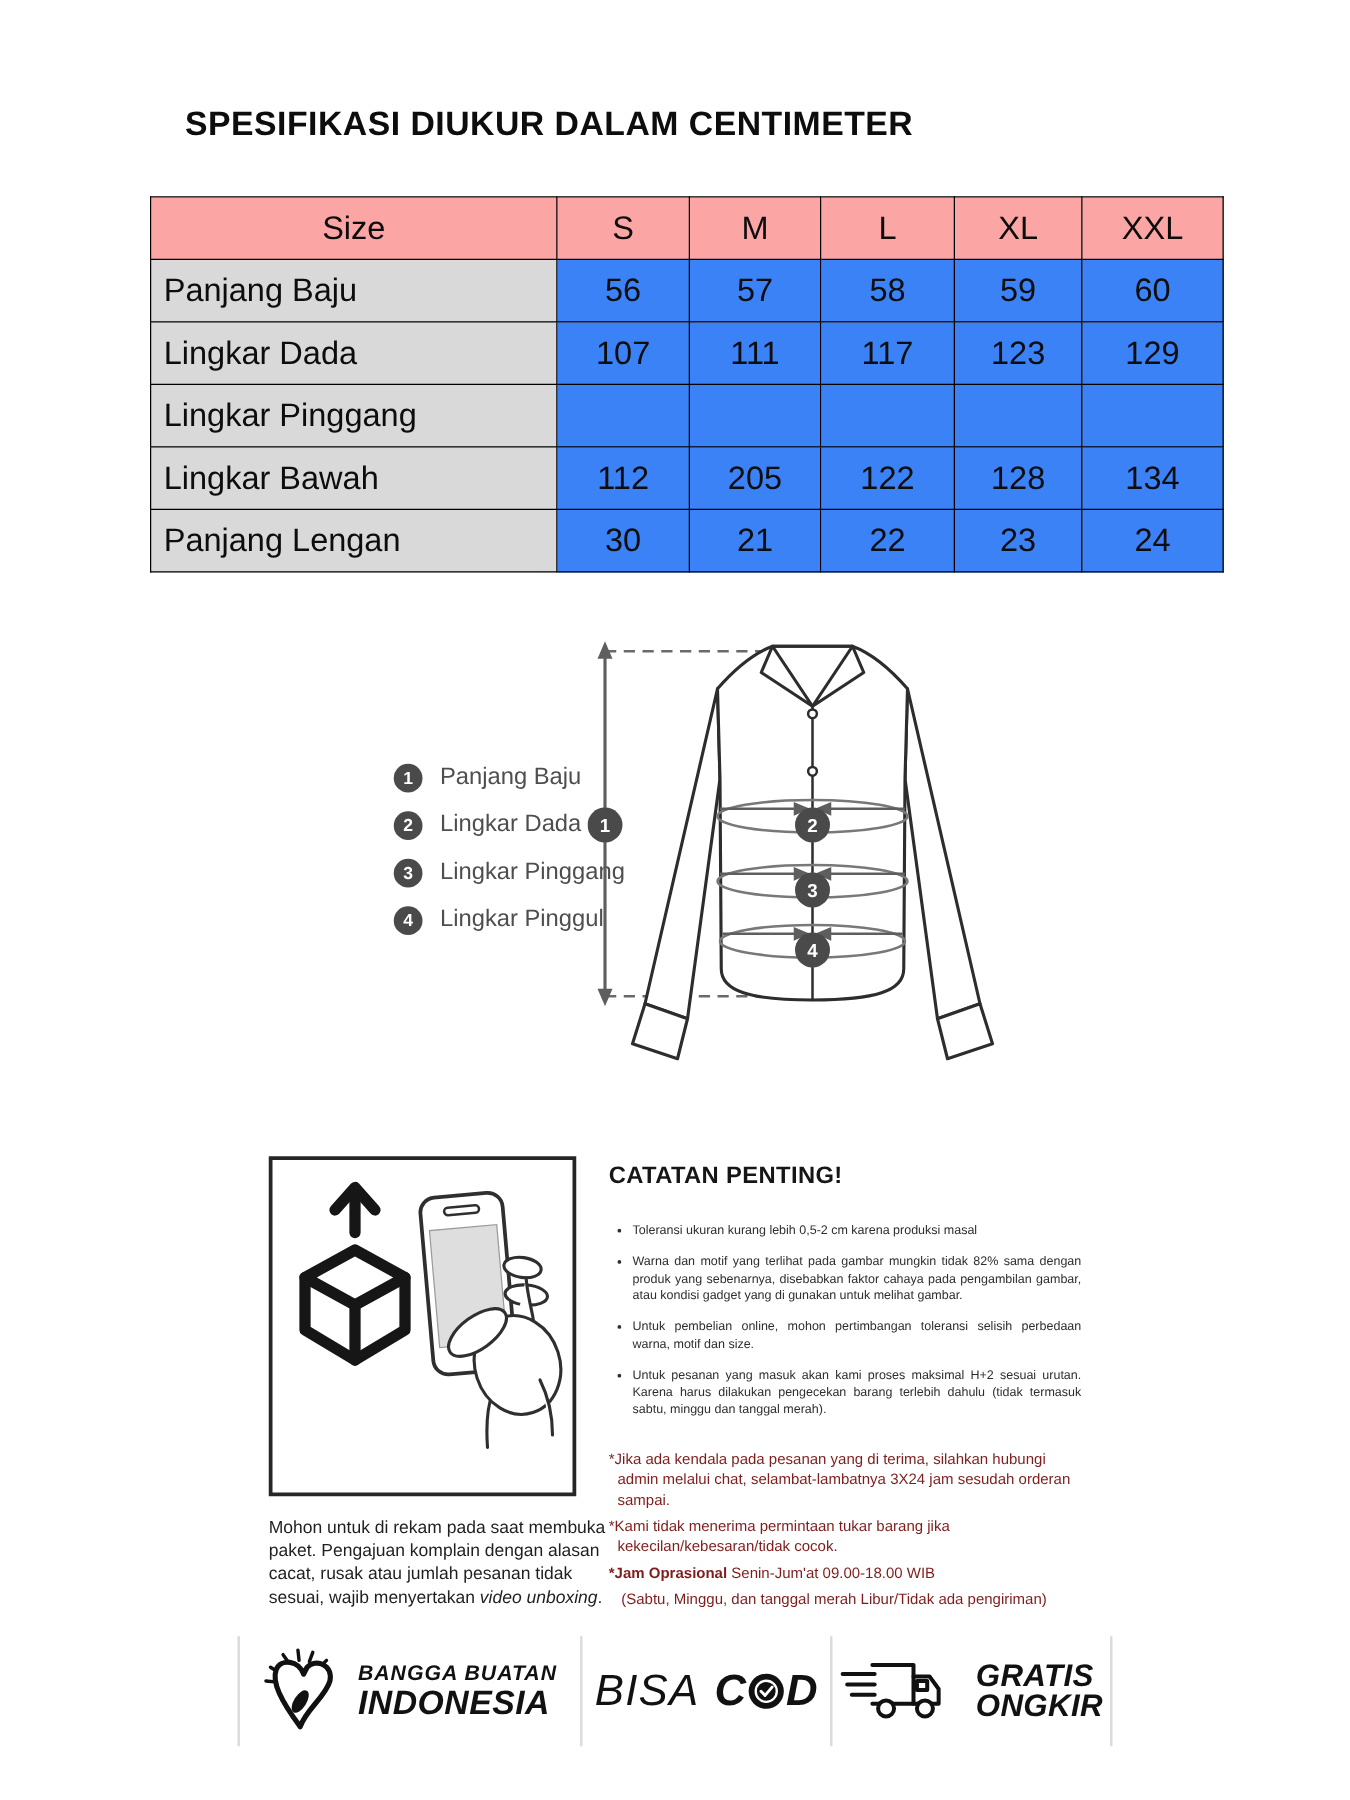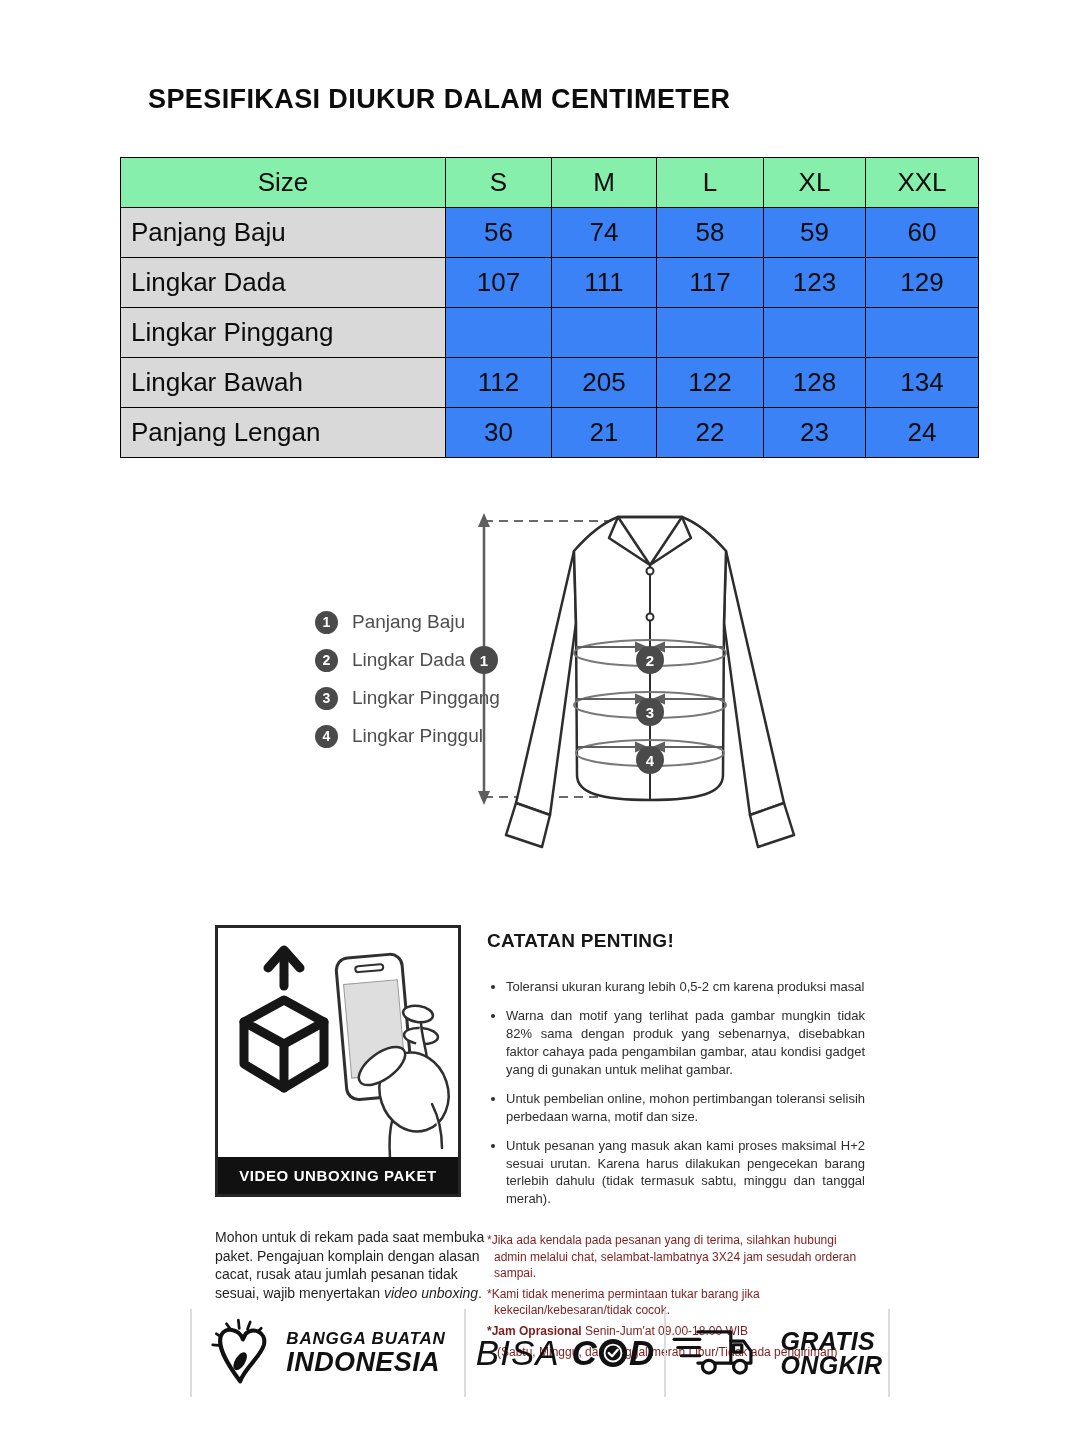--- a/index.html
+++ b/index.html
@@ -8,48 +8,48 @@
 
   
   .page-title{position:absolute;left:148px;top:84px;font-size:27px;font-weight:bold;
               letter-spacing:.4px;color:#0d0d0d;}
 
   
   table.size-table{position:absolute;left:120px;top:157px;width:858px;
                    border-collapse:collapse;table-layout:fixed;}
   .size-table th,.size-table td{border:1px solid #000;font-size:26px;color:#0d0d0d;
                    height:49px;padding:0;text-align:center;font-weight:normal;background:#3b82f6;}
-  .size-table thead th{background:#86efac;}
+  .size-table thead th{background:#fca5a5;}
   .size-table td.rowlabel{background:#d9d9d9;text-align:left;padding-left:10px;}
 
   
   .diagram{position:absolute;left:300px;top:505px;width:560px;height:355px;}
   .legend{position:absolute;left:15px;top:105px;display:flex;flex-direction:column;gap:14px;}
   .legend-item{display:flex;align-items:center;gap:14px;height:24px;}
   .legend-badge{width:23px;height:23px;border-radius:50%;background:#4a4a4a;color:#fff;
                 font-size:14px;font-weight:bold;display:flex;align-items:center;justify-content:center;}
   .legend-label{font-size:19px;color:#4e4e4e;}
   .shirt-svg{position:absolute;left:170px;top:0;}
 
   
   .unbox-panel{position:absolute;left:215px;top:925px;width:246px;height:272px;
                border:3px solid #262626;box-sizing:border-box;background:#fff;}
   .unbox-art{position:absolute;left:4px;top:6px;}
   .unbox-bar{position:absolute;left:0;right:0;bottom:0;height:37px;background:#111;
              color:#fff;display:flex;align-items:center;justify-content:center;
              font-size:15px;font-weight:bold;letter-spacing:.6px;}
   .unbox-caption{position:absolute;left:215px;top:1212px;width:276px;font-size:14px;
-                 line-height:1.33;color:#1f1f1f;margin-top:16px;}
+                 line-height:1.33;color:#1f1f1f;}
   .unbox-caption .it{font-style:italic;}
 
   
   .notes{position:absolute;left:487px;top:930px;width:378px;}
   .notes h2{margin:0 0 26px 0;font-size:19px;font-weight:bold;letter-spacing:.3px;color:#161616;}
   .notes ul{margin:0 0 24px 0;padding-left:19px;}
-  .notes li{font-size:13px;line-height:1.38;text-align:justify;color:#2e2e2e;margin-bottom:11px;}
+  .notes li{font-size:10px;line-height:1.38;text-align:justify;color:#2e2e2e;margin-bottom:11px;}
   .footnote{font-size:12px;line-height:1.35;color:#7f1d1d;padding-left:7px;text-indent:-7px;
             margin-bottom:5px;}
   .footnote .fb{font-weight:bold;}
   .footnote.indent{padding-left:10px;text-indent:0;}
 
   
   .footer{position:absolute;left:0;top:1306px;width:1080px;height:94px;
           display:flex;align-items:center;justify-content:center;}
   .fdiv{width:2px;height:88px;background:#dcdcdc;}
   .fseg{display:flex;align-items:center;justify-content:center;gap:12px;}
@@ -83,21 +83,21 @@
       <th>M</th>
       <th>L</th>
       <th>XL</th>
       <th>XXL</th>
     </tr>
   </thead>
   <tbody>
     <tr>
       <td class="rowlabel">Panjang Baju</td>
       <td>56</td>
-      <td>74</td>
+      <td>57</td>
       <td>58</td>
       <td>59</td>
       <td>60</td>
     </tr>
     <tr>
       <td class="rowlabel">Lingkar Dada</td>
       <td>107</td>
       <td>111</td>
       <td>117</td>
       <td>123</td>
@@ -230,21 +230,20 @@
 
     <g stroke="#2f2f2f" stroke-width="2.5" fill="#ffffff" stroke-linecap="round">
       <ellipse cx="196" cy="80" rx="15" ry="8" transform="rotate(8 196 80)"></ellipse>
       <ellipse cx="199" cy="102" rx="17" ry="8" transform="rotate(5 199 102)"></ellipse>
       <path d="M168,224 C166,196 170,172 186,162 C202,152 208,136 204,118 C202,108 199,96 199,88"></path>
       <ellipse cx="192" cy="158" rx="34" ry="40" transform="rotate(-18 192 158)"></ellipse>
       <ellipse cx="160" cy="132" rx="27" ry="13" transform="rotate(-36 160 132)"></ellipse>
       <path d="M220,214 C220,196 216,182 210,170"></path>
     </g>
   </svg>
-  <div class="unbox-bar">VIDEO UNBOXING PAKET</div>
 </div>
 
 <div class="unbox-caption"><span>Mohon untuk di rekam pada saat membuka paket. Pengajuan komplain dengan alasan cacat, rusak atau jumlah pesanan tidak sesuai, wajib menyertakan </span><span class="it">video unboxing</span><span>.</span></div>
 
 <div class="notes">
   <h2>CATATAN PENTING!</h2>
   <ul>
     <li>Toleransi ukuran kurang lebih 0,5-2 cm karena produksi masal</li>
     <li>Warna dan motif yang terlihat pada gambar mungkin tidak 82% sama dengan produk yang sebenarnya, disebabkan faktor cahaya pada pengambilan gambar, atau kondisi gadget yang di gunakan untuk melihat gambar.</li>
     <li>Untuk pembelian online, mohon pertimbangan toleransi selisih perbedaan warna, motif dan size.</li>

